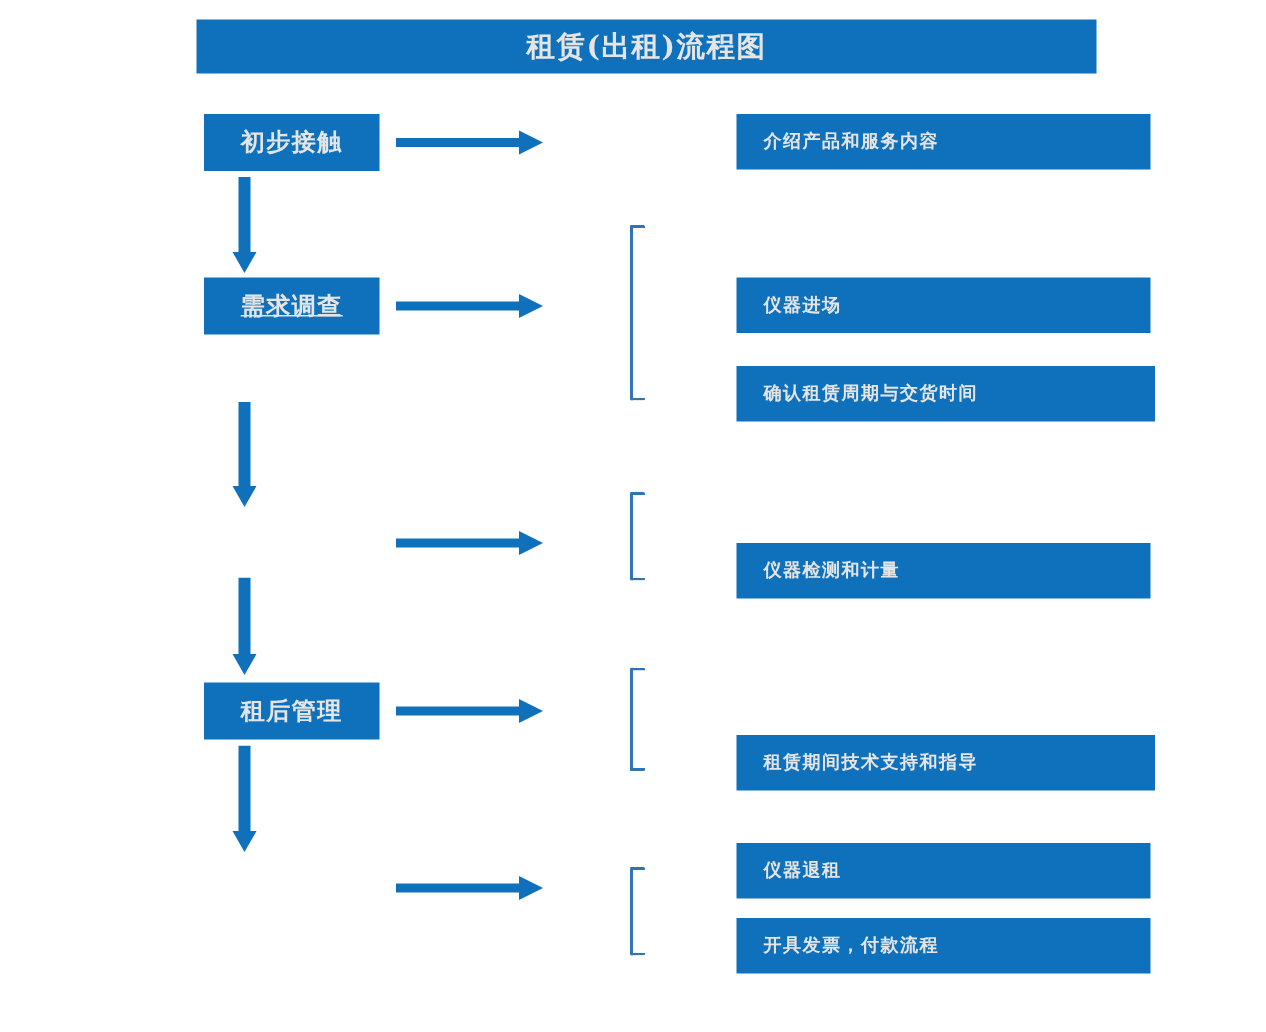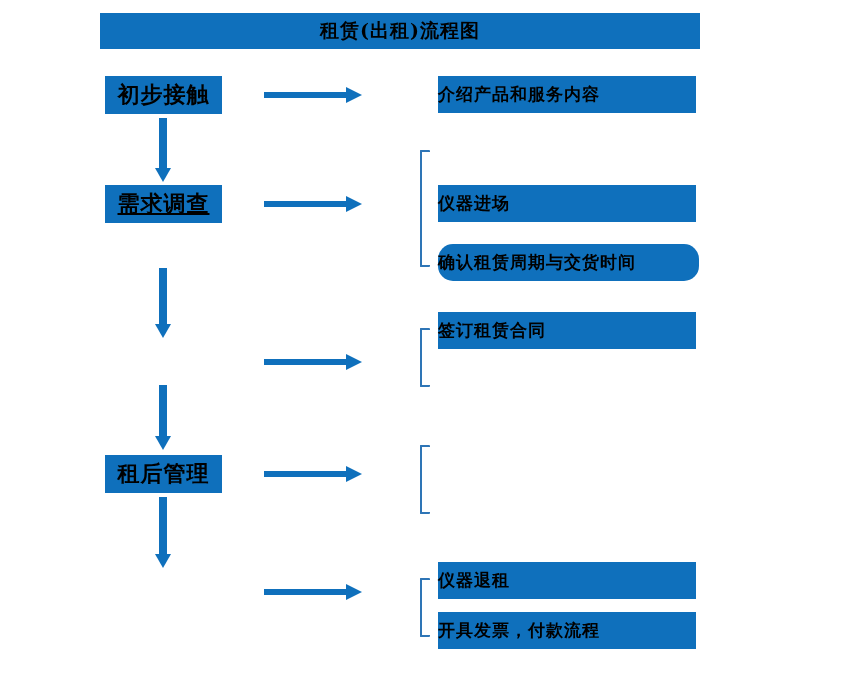--- a/index.html
+++ b/index.html
@@ -7,53 +7,54 @@
     width:844px;height:688px;
     background:#ffffff;
     font-family:"DejaVu Serif","Liberation Serif",serif;
     overflow:hidden;
   }
   #canvas{position:relative;width:844px;height:688px;}
 
   .box{
     position:absolute;
     background:#0f70bc;
-    color:#000000;
+    color:#e5e5e5;
     display:flex;
     align-items:center;
     font-weight:bold;
     letter-spacing:1px;
     white-space:nowrap;
     font-family:"DejaVu Serif","Liberation Serif",serif;
+    margin-left:31px;
   }
 
   
   .title-bar{
     left:100px;top:13px;width:600px;height:36px;
     justify-content:center;
     font-size:19px;
   }
 
   
   .stage{
     left:105px;width:117px;height:38px;
     justify-content:center;
-    font-size:22px;
+    font-size:16px;
   }
   .stage-0{top:76px;}
   .stage-1{top:185px;text-decoration:underline;}
   .stage-2{top:343px;}
   .stage-3{top:455px;}
   .stage-4{top:573px;}
 
   
   .detail{
-    left:438px;height:37px;
-    padding-left:0;
-    font-size:17px;
+    left:460px;height:37px;
+    padding-left:18px;
+    font-size:12px;
   }
   .d-w-std{width:258px;}
   .d-w-wide{width:261px;}
 
   
   .h-arrow{
     position:absolute;
     height:20px;width:100px;
   }
   .v-arrow{
@@ -128,30 +129,31 @@
     <path d="M98 10 L82 2 L82 18 Z" fill="#0f70bc"></path>
   </svg>
 
   <div class="box detail d-w-std" style="top:76px;">介绍产品和服务内容</div>
 
   <div class="bracket" style="left:420px;top:150px;height:113px;"></div>
 
 
   <div class="box detail d-w-std" style="top:185px;">仪器进场</div>
 
-  <div class="box detail d-w-wide" style="top:244px;border-radius:15px;">确认租赁周期与交货时间</div>
+  <div class="box detail d-w-wide" style="top:244px;">确认租赁周期与交货时间</div>
 
   <div class="bracket" style="left:420px;top:328px;height:55px;"></div>
 
-  <div class="box detail d-w-std" style="top:312px;">签订租赁合同</div>
 
+  <div class="box detail d-w-std" style="top:362px;">仪器检测和计量</div>
 
   <div class="bracket" style="left:420px;top:445px;height:65px;"></div>
 
 
+  <div class="box detail d-w-wide" style="top:490px;">租赁期间技术支持和指导</div>
 
   <div class="bracket" style="left:420px;top:578px;height:55px;"></div>
 
   <div class="box detail d-w-std" style="top:612px;">开具发票，付款流程</div>
 
   <div class="box detail d-w-std" style="top:562px;">仪器退租</div>
 
 </div>
 
 </body></html>

